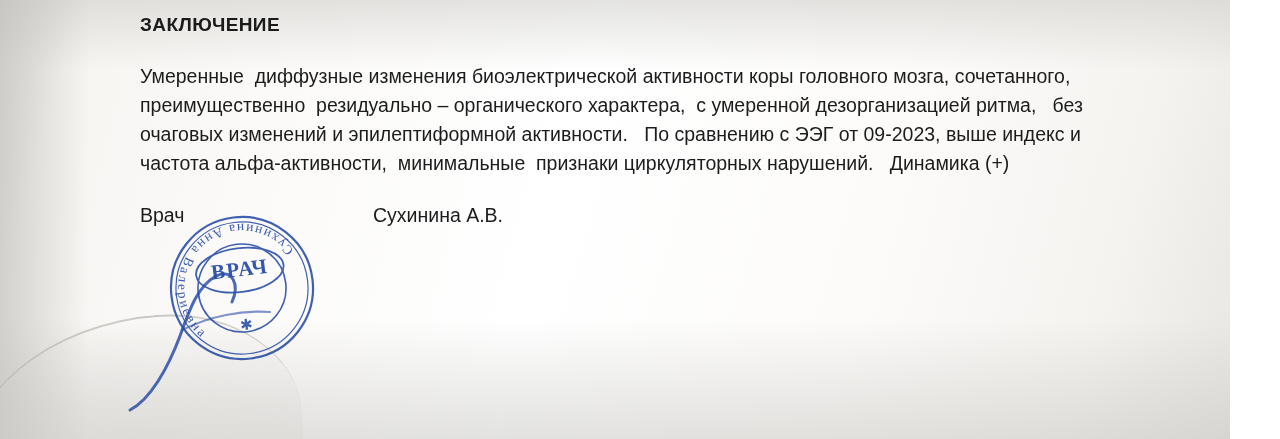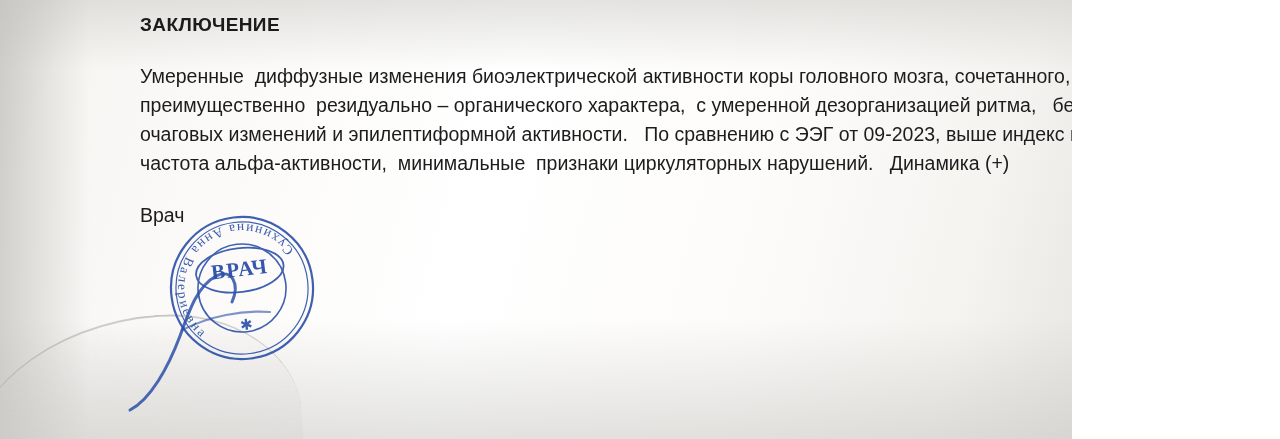--- a/index.html
+++ b/index.html
@@ -5,21 +5,21 @@
   html, body {
     margin: 0;
     padding: 0;
     background: #ffffff;
   }
   body {
     font-family: "Liberation Sans", sans-serif;
   }
   .page {
     position: relative;
-    width: 1072px;
+    width: 1230px;
     height: 439px;
     overflow: hidden;
     background: #ef4444;
   }
   
   .paper {
     position: absolute;
     inset: 0;
     background:
       linear-gradient(105deg, #e9e8e4 0%, #f6f5f2 6%, #fbfaf8 22%, #ffffff 45%, #fcfbf9 70%, #f4f3f0 88%, #e7e6e2 100%);
@@ -130,20 +130,21 @@
   <div class="paper-shade-bottom"></div>
   <div class="paper-shade-left"></div>
   <div class="sheet-edge"></div>
 
   <div class="content">
     <h1 class="doc-title">ЗАКЛЮЧЕНИЕ</h1>
     <p class="body-text">Умеренные  диффузные изменения биоэлектрической активности коры головного мозга, сочетанного, преимущественно  резидуально – органического характера,  с умеренной дезорганизацией ритма,   без очаговых изменений и эпилептиформной активности.   По сравнению с ЭЭГ от 09-2023, выше индекс и частота альфа-активности,  минимальные  признаки циркуляторных нарушений.   Динамика (+)</p>
 
     <div class="signature-row">
       <span class="sig-label">Врач</span>
+      <span class="sig-name">Сухинина А.В.</span>
     </div>
   </div>
 
   <div class="signature-stroke">
     <svg width="260" height="170" viewBox="0 0 260 170" fill="none">
       <path d="M10 160 C 30 150, 48 118, 60 86 C 70 58, 78 36, 96 26 C 112 18, 120 34, 112 52" stroke="#2b4fa8" stroke-width="3" stroke-linecap="round" fill="none" opacity="0.85"></path>
       <path d="M62 80 C 90 66, 122 60, 150 62" stroke="#2b4fa8" stroke-width="2.2" stroke-linecap="round" fill="none" opacity="0.6"></path>
     </svg>
   </div>
 

